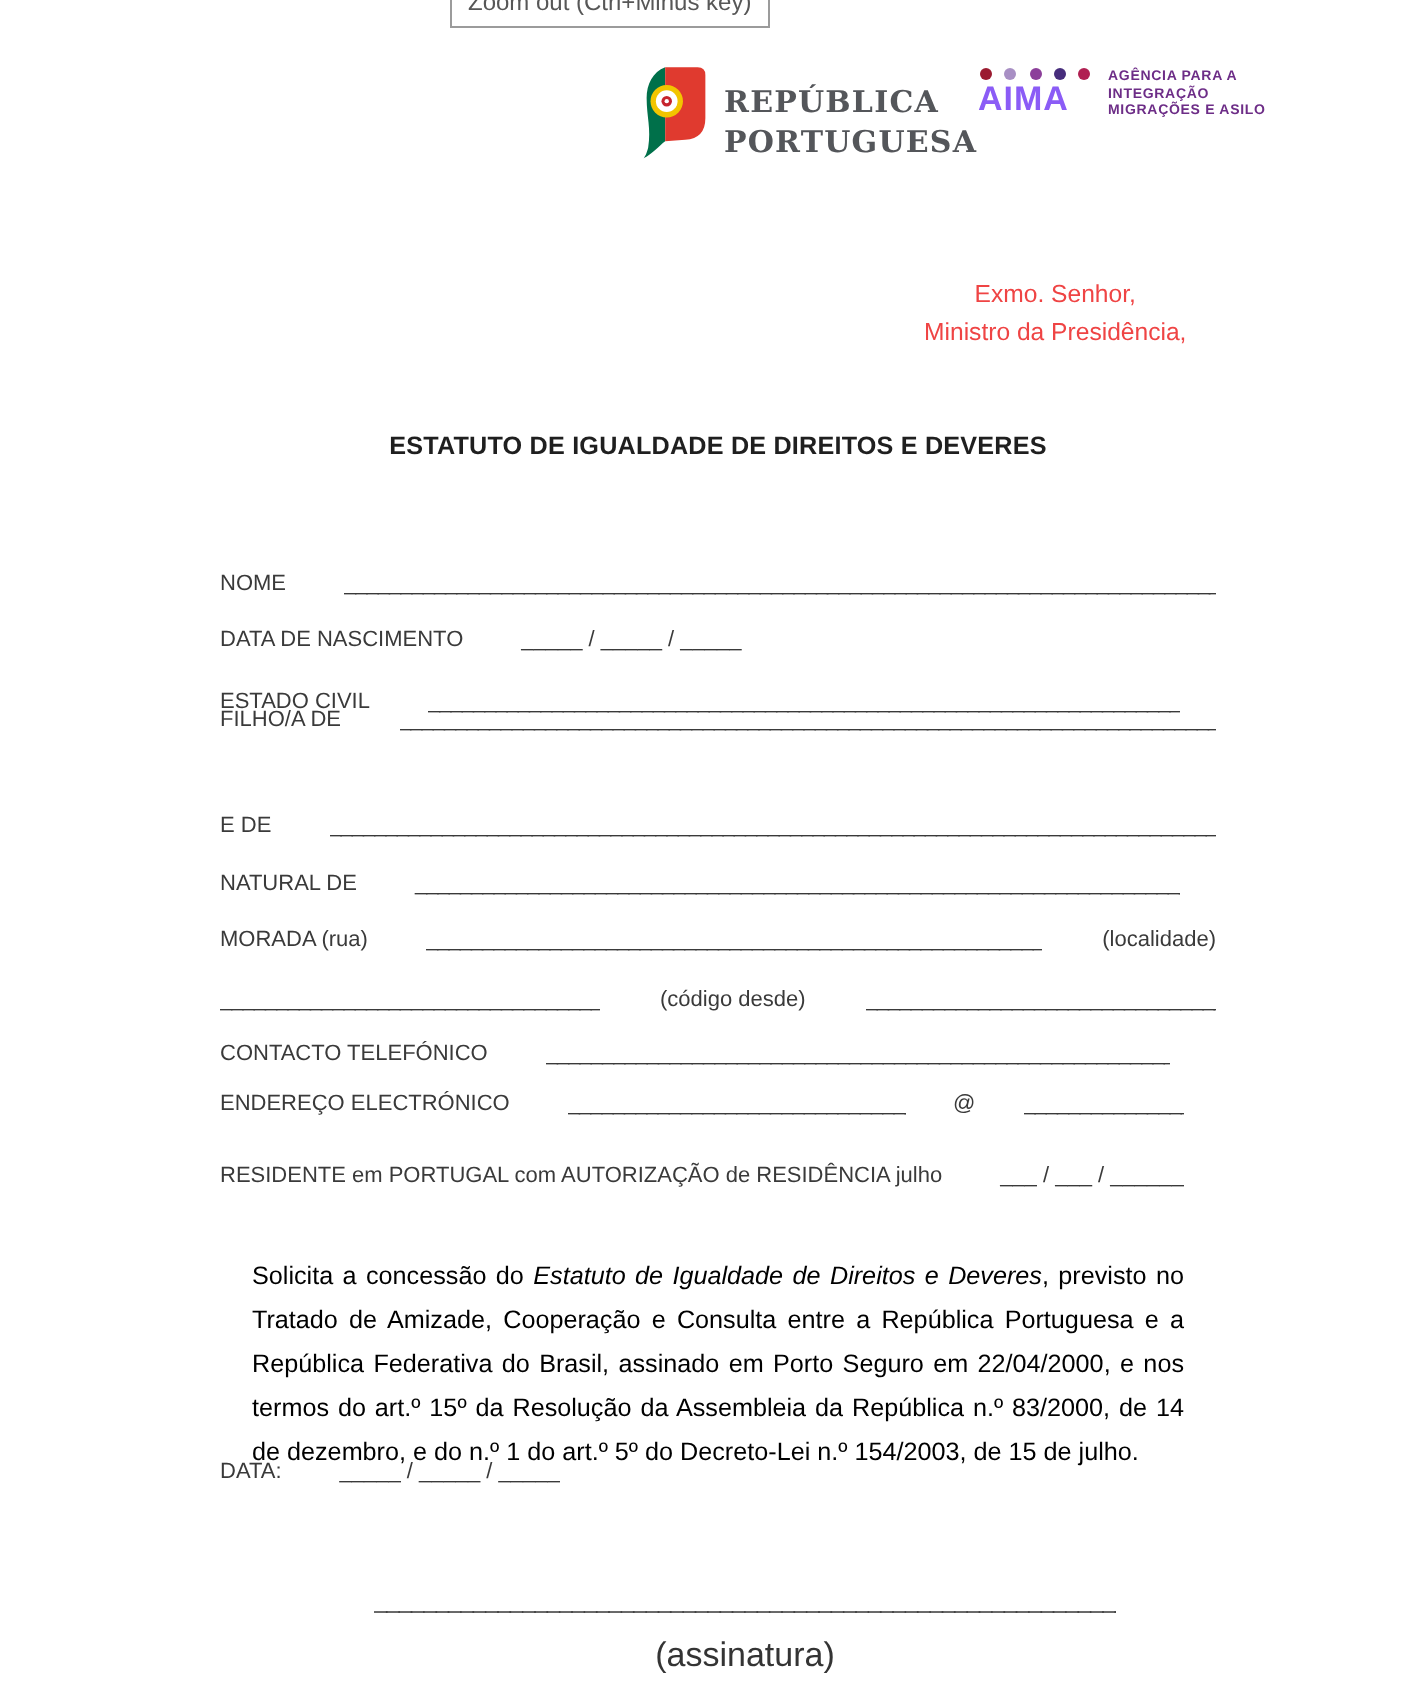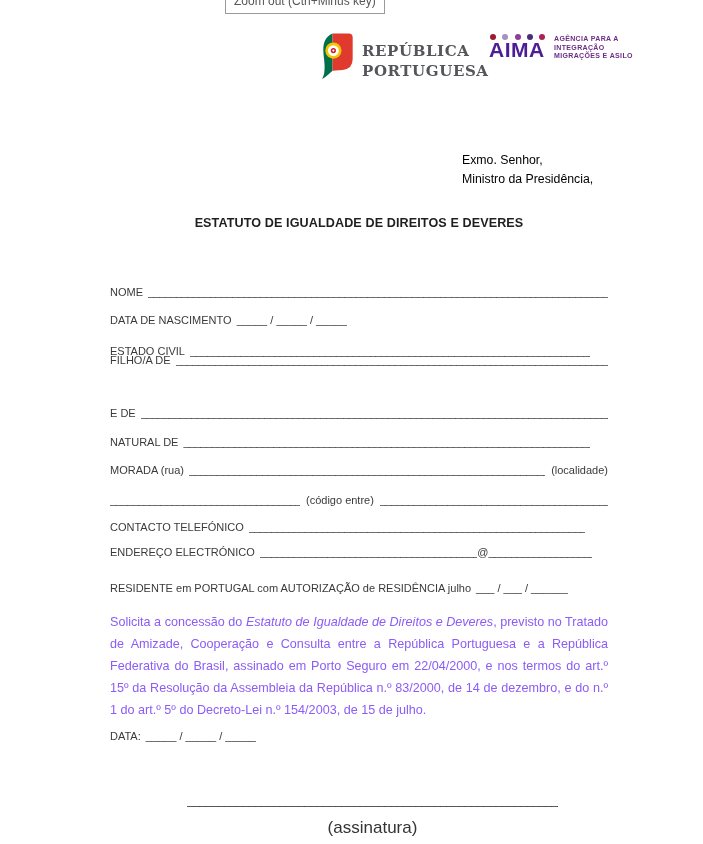--- a/index.html
+++ b/index.html
@@ -17,43 +17,43 @@
   }
 
   
   .gov-logo{position:absolute;left:321px;top:30px;display:flex;align-items:center;}
   .gov-text{margin-left:7px;font-family:"DejaVu Serif", serif;font-weight:600;
     font-size:15px;line-height:19.5px;color:#54565a;letter-spacing:0.6px;margin-top:12px;}
   .aima{position:absolute;left:489px;top:34px;display:flex;align-items:flex-start;}
   .aima-mark{width:57px;}
   .aima-dots{display:flex;justify-content:space-between;margin:0 1px 1px 1px;}
   .aima-dot{width:6px;height:6px;border-radius:50%;background:#5c2d83;}
-  .aima-word{font-weight:bold;font-size:21px;line-height:18px;letter-spacing:0.5px;color:#4c1d95;}
+  .aima-word{font-weight:bold;font-size:17px;line-height:18px;letter-spacing:0.5px;color:#8b5cf6;}
   .aima-tagline{margin-left:8px;margin-top:1px;font-size:7px;line-height:8.7px;
     font-weight:bold;letter-spacing:0.35px;color:#6d2d87;}
 
   
-  .addressee{position:absolute;left:462px;top:151px;font-size:12.3px;line-height:19px;color:#000000;}
+  .addressee{position:absolute;left:462px;top:138px;font-size:12.3px;line-height:19px;color:#ef4444;text-align:center;}
 
   
   .doc-title{position:absolute;left:110px;right:95px;top:216px;margin:0;
     text-align:center;font-size:12.6px;font-weight:bold;color:#1f1f1f;letter-spacing:0.1px;}
 
   
   .row{position:absolute;left:110px;right:95px;height:17px;display:flex;
-    align-items:baseline;font-size:11px;color:#3a3a3a;white-space:nowrap;}
+    align-items:baseline;font-size:11px;color:#3a3a3a;white-space:nowrap;gap:24px;}
   .lbl{flex:0 0 auto;margin-right:5px;}
   .fill{flex:1 1 0;overflow:hidden;white-space:nowrap;letter-spacing:-0.5px;}
   .fill-fixed{flex:0 0 auto;overflow:hidden;white-space:nowrap;letter-spacing:-0.5px;}
   .suffix{flex:0 0 auto;margin-left:6px;}
   .blanks{flex:0 0 auto;}
 
   
-  .body-par{position:absolute;left:110px;right:95px;top:611px;margin:0;
-    font-size:12.6px;line-height:22px;text-align:justify;color:#8b5cf6;}
+  .body-par{position:absolute;left:110px;right:95px;top:611px;margin:16px;
+    font-size:12.6px;line-height:22px;text-align:justify;color:#000000;}
   .body-par i{font-style:italic;}
 
   
   .sig-block{position:absolute;left:187px;top:793px;width:371px;text-align:center;}
   .sig-line{height:15px;overflow:hidden;white-space:nowrap;font-size:12px;
     letter-spacing:-0.5px;text-align:left;color:#3a3a3a;}
   .sig-caption{margin-top:10px;font-size:17px;color:#343434;}
 </style>
 </head>
 <body>
@@ -135,21 +135,21 @@
   </div>
 
   <div class="row" style="top:464px">
     <span class="lbl">MORADA (rua)</span>
     <span class="fill">______________________________________________________________________________________________________________________________________________________</span>
     <span class="suffix">(localidade)</span>
   </div>
 
   <div class="row" style="top:494px">
     <span class="fill-fixed" style="width:190px">______________________________________________________________________________________________________________________________________________________</span>
-    <span class="suffix" style="margin:0 6px">(código entre)</span>
+    <span class="suffix" style="margin:0 6px">(código desde)</span>
     <span class="fill">______________________________________________________________________________________________________________________________________________________</span>
   </div>
 
   <div class="row" style="top:521px;right:118px">
     <span class="lbl">CONTACTO TELEFÓNICO</span>
     <span class="fill">______________________________________________________________________________________________________________________________________________________</span>
   </div>
 
   <div class="row" style="top:546px;right:111px">
     <span class="lbl">ENDEREÇO ELECTRÓNICO</span>

